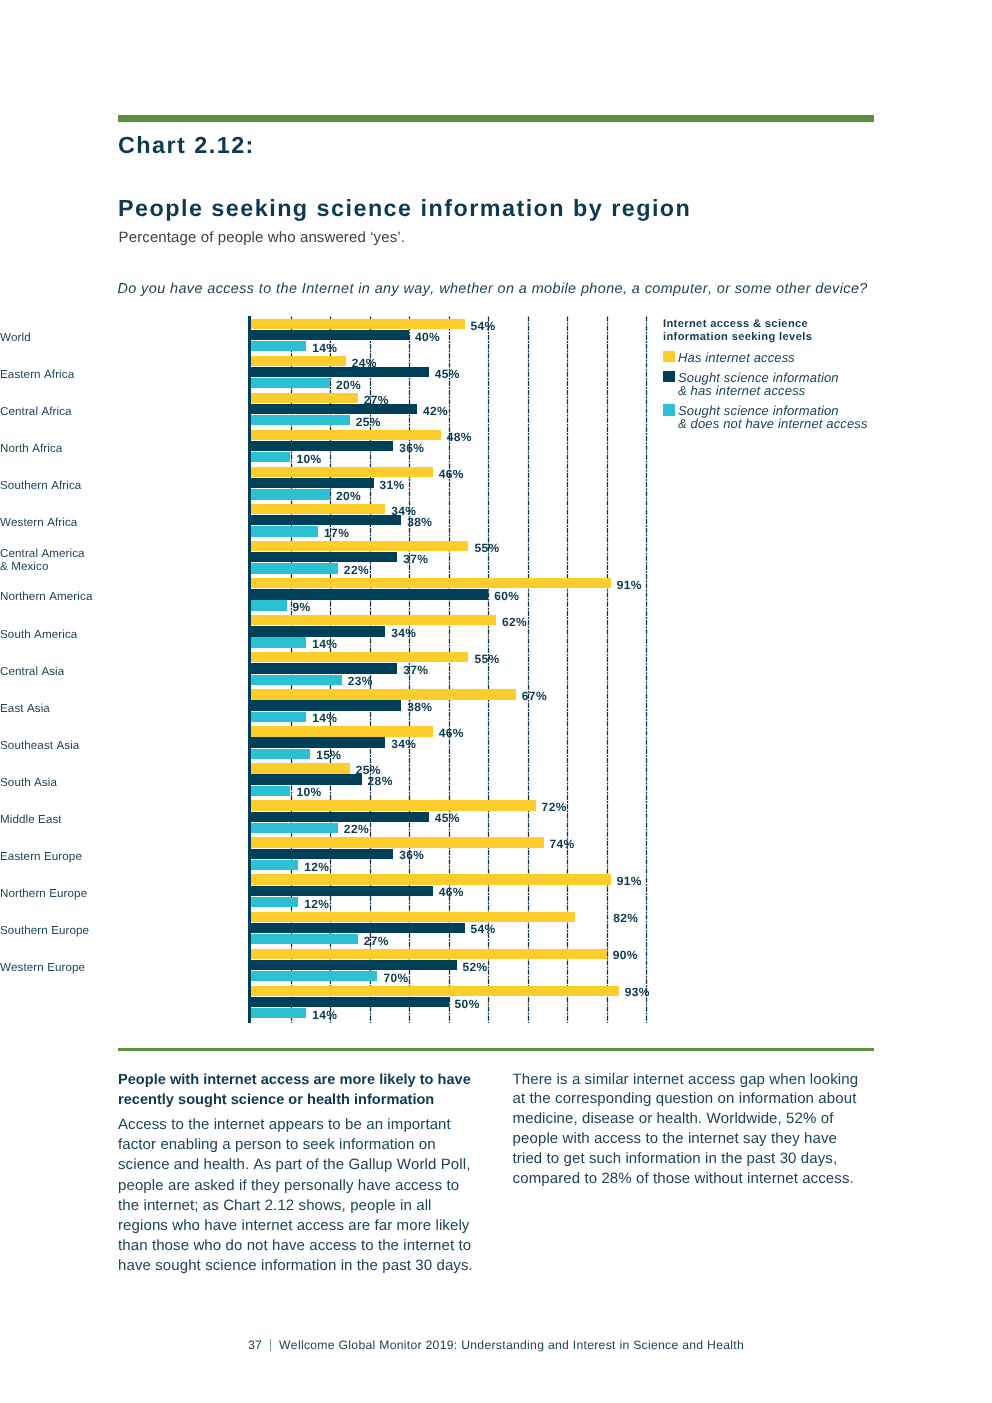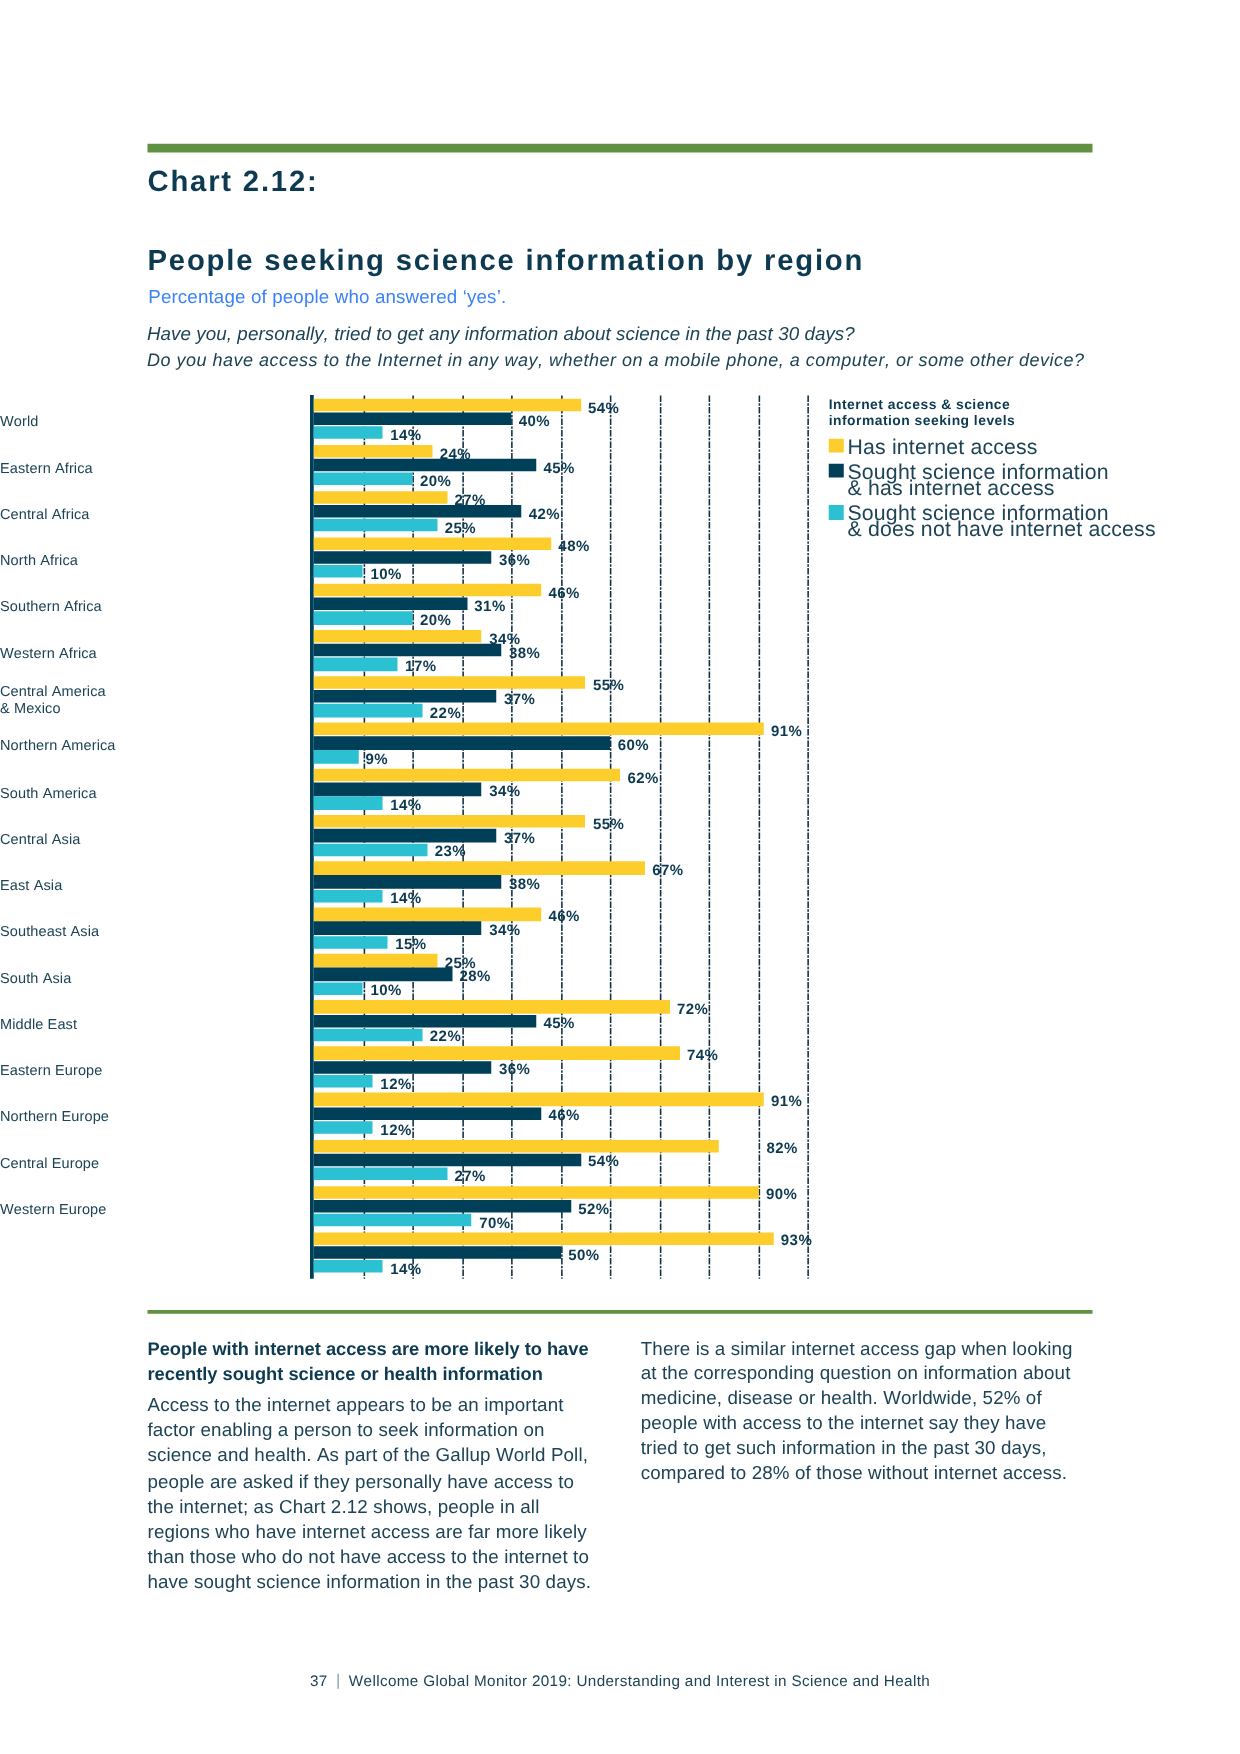--- a/index.html
+++ b/index.html
@@ -13,36 +13,36 @@
   .rule{position:absolute;background:#5f9141;}
   .rule-top{left:118px;top:114.7px;width:756.2px;height:7.2px;}
   .rule-bottom{left:118px;top:1047.8px;width:756.2px;height:3.15px;}
 
   .chartnum,.title1,.title2{position:absolute;left:118px;color:#0d3a50;
       font-weight:bold;font-size:23.4px;letter-spacing:1.45px;white-space:nowrap;}
   .chartnum{top:132px;}
   .title1{top:163px;margin-top:32px;}
   .title2{top:194px;}
 
-  .subtitle{position:absolute;left:118.6px;top:228.7px;font-size:15px;color:#3b82f6;white-space:nowrap;letter-spacing:0.115px;}
+  .subtitle{position:absolute;left:118.6px;top:228.7px;font-size:15px;color:#404040;white-space:nowrap;letter-spacing:0.115px;}
   .question1{position:absolute;left:117.6px;top:259.3px;font-size:15px;font-style:italic;color:#1d4355;white-space:nowrap;letter-spacing:0.06px;}
   .question2{position:absolute;left:117.5px;top:281.1px;font-size:14.4px;font-style:italic;color:#1d4355;white-space:nowrap;letter-spacing:0.41px;}
 
   
   .chart{position:absolute;left:0;top:0;width:992px;height:1403px;}
   .axis{position:absolute;left:247.9px;top:316.4px;width:2.95px;height:706.4px;background:#003f58;}
   .gridsvg{position:absolute;left:0;top:0;width:992px;height:1403px;pointer-events:none;}
 
   .bar{position:absolute;height:10.25px;}
   .vlabel{position:absolute;font-size:12px;font-weight:bold;color:#0d3a50;white-space:nowrap;line-height:11.1px;letter-spacing:0.35px;}
   .rlabel{position:absolute;font-size:11.6px;color:#1d4355;white-space:nowrap;line-height:13.75px;letter-spacing:0.1px;}
 
   .legend-title{position:absolute;left:663px;font-size:11.1px;font-weight:bold;color:#0d3a50;white-space:nowrap;letter-spacing:0.38px;}
   .legend-swatch{position:absolute;left:663.2px;width:11.4px;height:11.2px;}
-  .legend-text{position:absolute;left:678px;font-size:17px;color:#1d4355;white-space:nowrap;line-height:13.1px;letter-spacing:0.15px;}
+  .legend-text{position:absolute;left:678px;font-size:13px;color:#1d4355;white-space:nowrap;line-height:13.1px;letter-spacing:0.15px;font-style:italic;}
 
   
   .colL{position:absolute;left:118px;top:1069.5px;width:358px;}
   .colR{position:absolute;left:512.6px;top:1069.6px;width:348px;}
   .bhead{font-size:14.6px;font-weight:bold;color:#0d3a50;line-height:20.2px;margin:0 0 5.0px 0;}
   .bpara{font-size:15px;color:#1d4355;line-height:20.2px;margin:0;letter-spacing:0.105px;}
   .colR .bpara{line-height:19.85px;}
 
   .footer{position:absolute;left:0;top:1337.2px;width:992px;text-align:center;
           font-size:12.2px;color:#1d4355;letter-spacing:0.29px;}
@@ -54,21 +54,20 @@
 </head>
 <body>
 
 <div class="page">
 
   <div class="rule rule-top"></div>
 
   <div class="chartnum">Chart 2.12:</div>
   <div class="title1">People seeking science information by region</div>
   <div class="subtitle">Percentage of people who answered ‘yes’.</div>
-  <div class="question1">Have you, personally, tried to get any information about science in the past 30 days?</div>
   <div class="question2">Do you have access to the Internet in any way, whether on a mobile phone, a computer, or some other device?</div>
 
   <div class="chart" id="chart">
     <div class="axis"></div>
   <svg class="gridsvg" viewBox="0 0 992 1403">
         <line x1="291.5" x2="291.5" y1="316.4" y2="1023" stroke="#102f42" stroke-width="1.25" stroke-dasharray="5.2 1.1 1.9 1.0"></line>
         <line x1="330.5" x2="330.5" y1="316.4" y2="1023" stroke="#102f42" stroke-width="1.25" stroke-dasharray="5.2 1.1 1.9 1.0"></line>
         <line x1="370.5" x2="370.5" y1="316.4" y2="1023" stroke="#102f42" stroke-width="1.25" stroke-dasharray="5.2 1.1 1.9 1.0"></line>
         <line x1="409.5" x2="409.5" y1="316.4" y2="1023" stroke="#102f42" stroke-width="1.25" stroke-dasharray="5.2 1.1 1.9 1.0"></line>
         <line x1="449.5" x2="449.5" y1="316.4" y2="1023" stroke="#102f42" stroke-width="1.25" stroke-dasharray="5.2 1.1 1.9 1.0"></line>
@@ -183,21 +182,21 @@
       <div class="vlabel" style="left: 399.23px; top: 850.38px;">36%</div>
       <div class="bar" style="left: 250.95px; top: 859.73px; width: 47.46px; background: rgb(43, 192, 210);"></div>
       <div class="vlabel" style="left: 304.31px; top: 861.53px;">12%</div>
       <div class="rlabel" style="width: 240px; left: 0px; top: 886.825px;"><span>Northern Europe</span></div>
       <div class="bar" style="left: 250.95px; top: 874.475px; width: 359.905px; background: rgb(252, 205, 43);"></div>
       <div class="vlabel" style="left: 616.755px; top: 876.275px;">91%</div>
       <div class="bar" style="left: 250.95px; top: 885.625px; width: 181.93px; background: rgb(0, 63, 88);"></div>
       <div class="vlabel" style="left: 438.78px; top: 887.425px;">46%</div>
       <div class="bar" style="left: 250.95px; top: 896.775px; width: 47.46px; background: rgb(43, 192, 210);"></div>
       <div class="vlabel" style="left: 304.31px; top: 898.575px;">12%</div>
-      <div class="rlabel" style="width: 240px; left: 0px; top: 923.87px;"><span>Central Europe</span></div>
+      <div class="rlabel" style="width: 240px; left: 0px; top: 923.87px;"><span>Southern Europe</span></div>
       <div class="bar" style="left: 250.95px; top: 911.52px; width: 324.31px; background: rgb(252, 205, 43);"></div>
       <div class="vlabel" style="left: 581.16px; top: 913.32px; margin-left: 32px;">82%</div>
       <div class="bar" style="left: 250.95px; top: 922.67px; width: 213.57px; background: rgb(0, 63, 88);"></div>
       <div class="vlabel" style="left: 470.42px; top: 924.47px;">54%</div>
       <div class="bar" style="left: 250.95px; top: 933.82px; width: 106.785px; background: rgb(43, 192, 210);"></div>
       <div class="vlabel" style="left: 363.635px; top: 935.62px;">27%</div>
       <div class="rlabel" style="width: 240px; left: 0px; top: 960.915px;"><span>Western Europe</span></div>
       <div class="bar" style="left: 250.95px; top: 948.565px; width: 355.95px; background: rgb(252, 205, 43);"></div>
       <div class="vlabel" style="left: 612.8px; top: 950.365px;">90%</div>
       <div class="bar" style="left: 250.95px; top: 959.715px; width: 205.66px; background: rgb(0, 63, 88);"></div>

